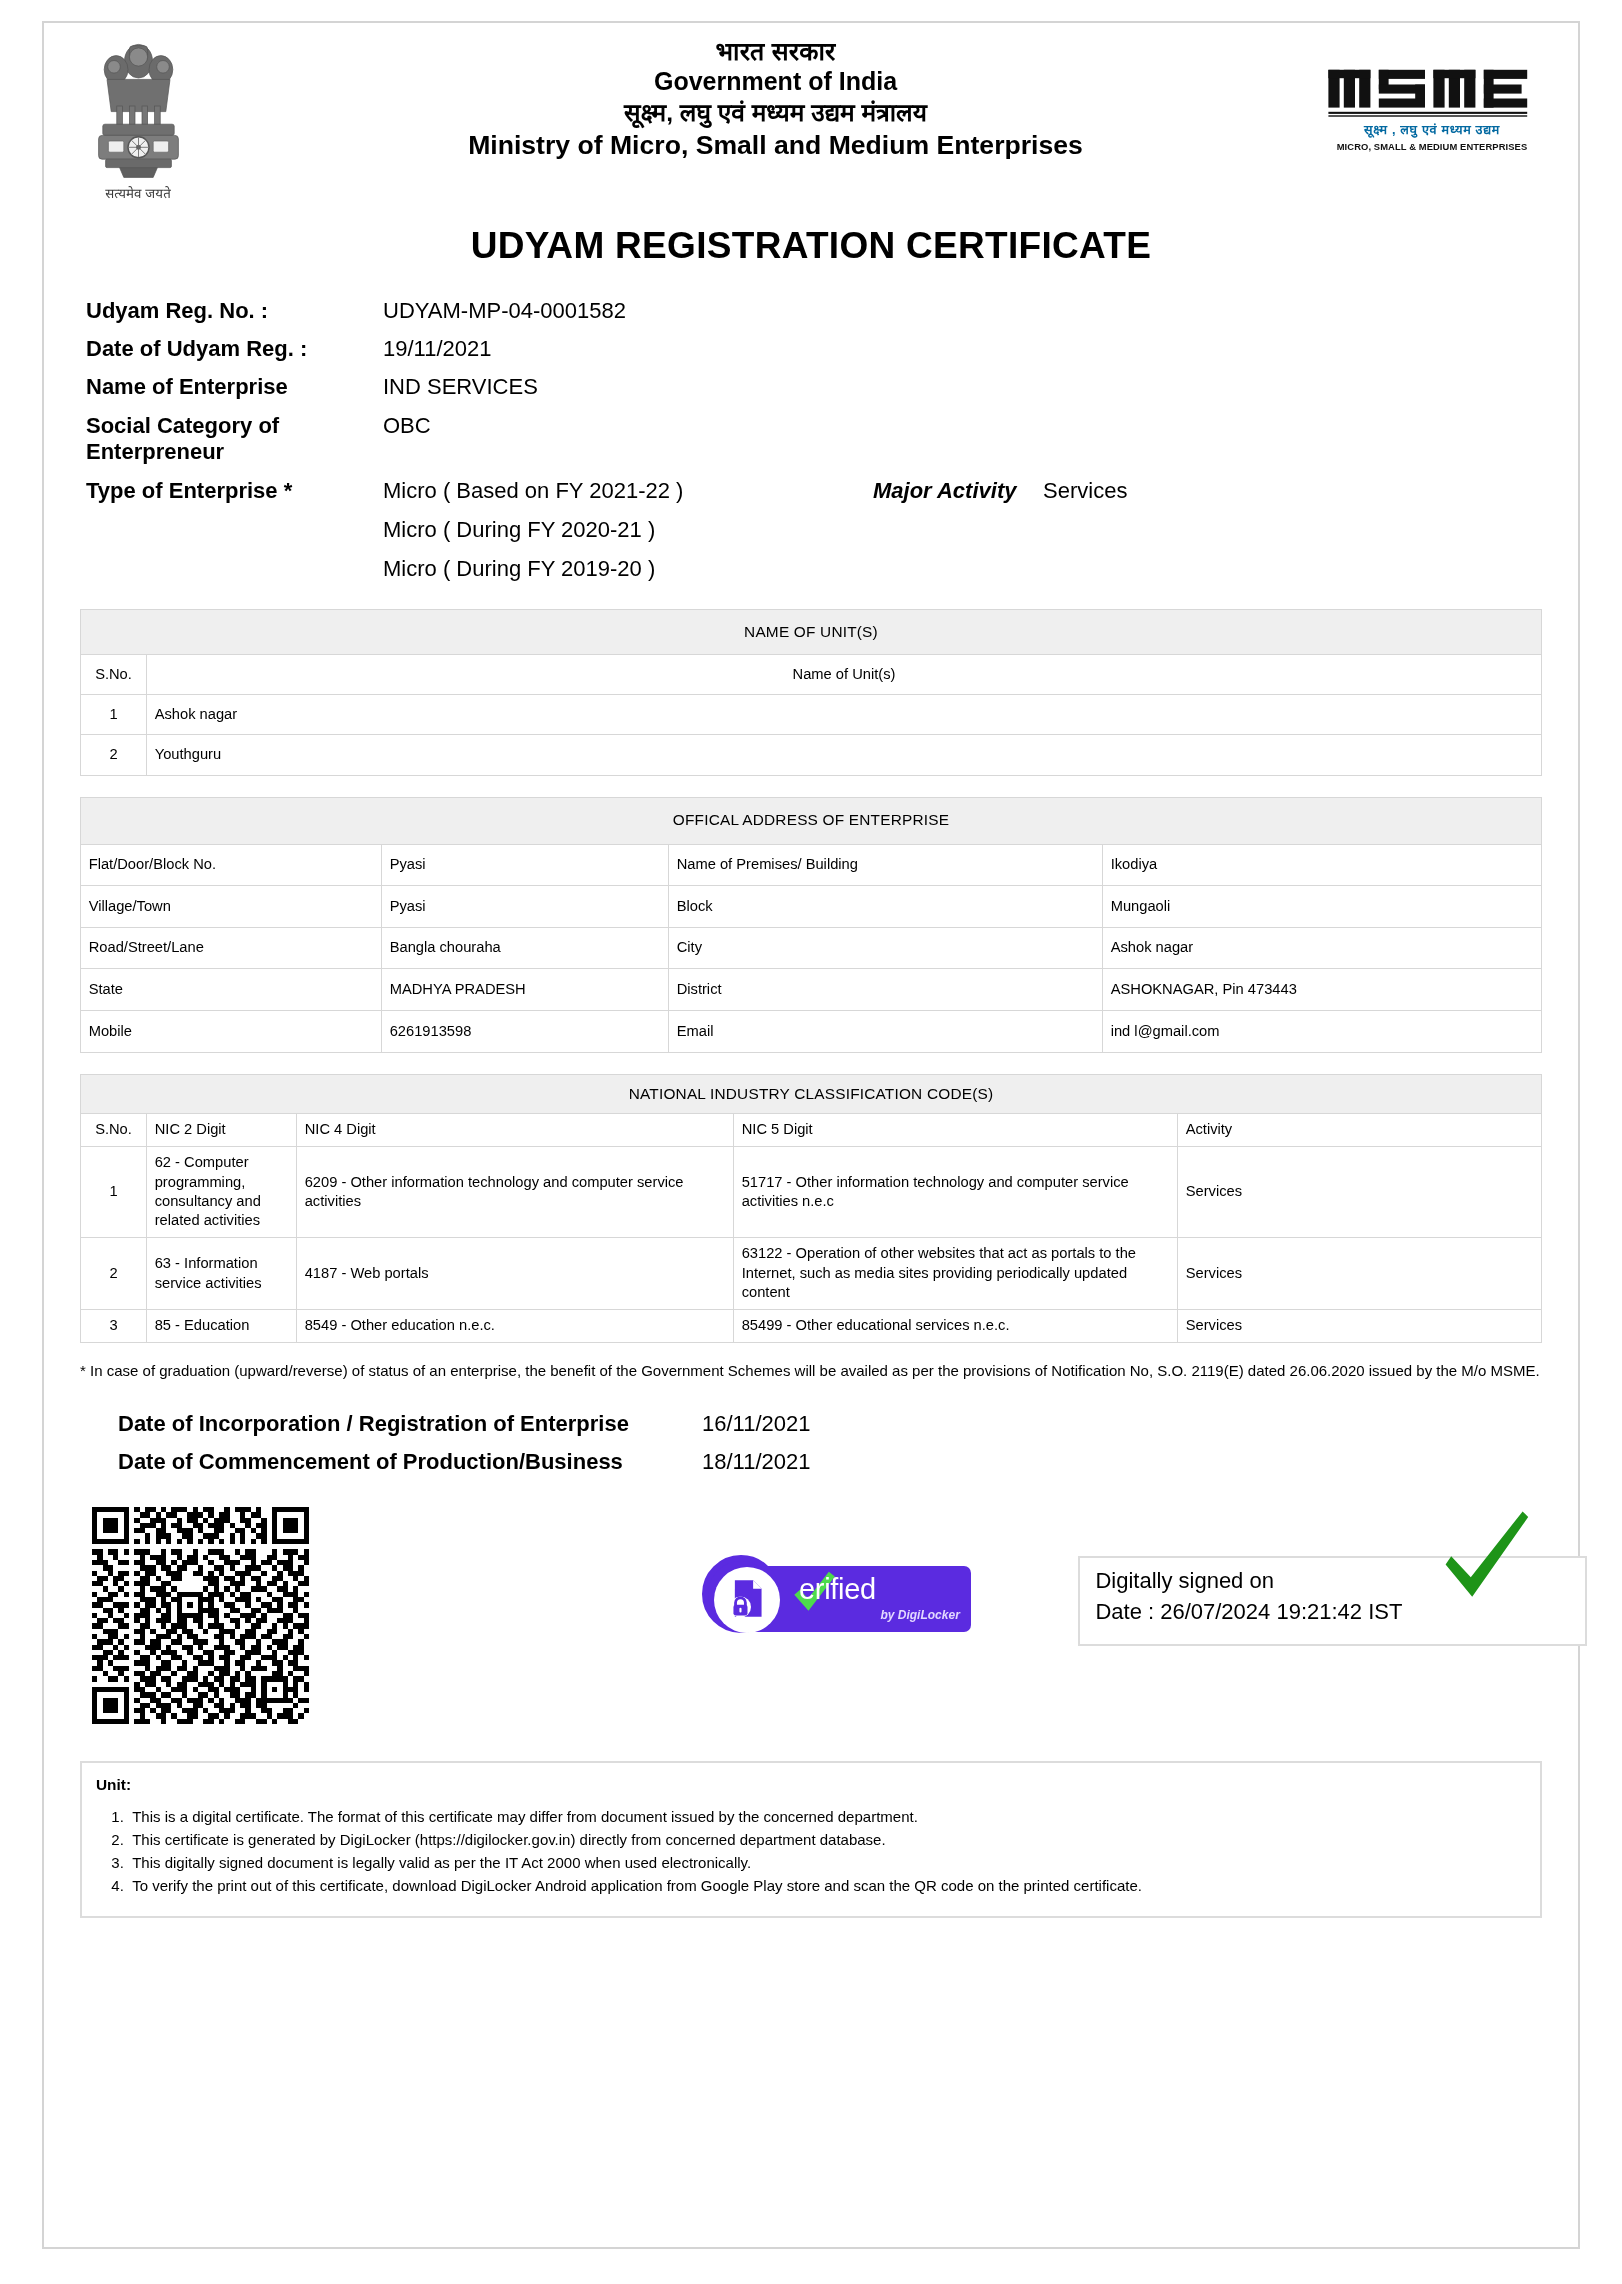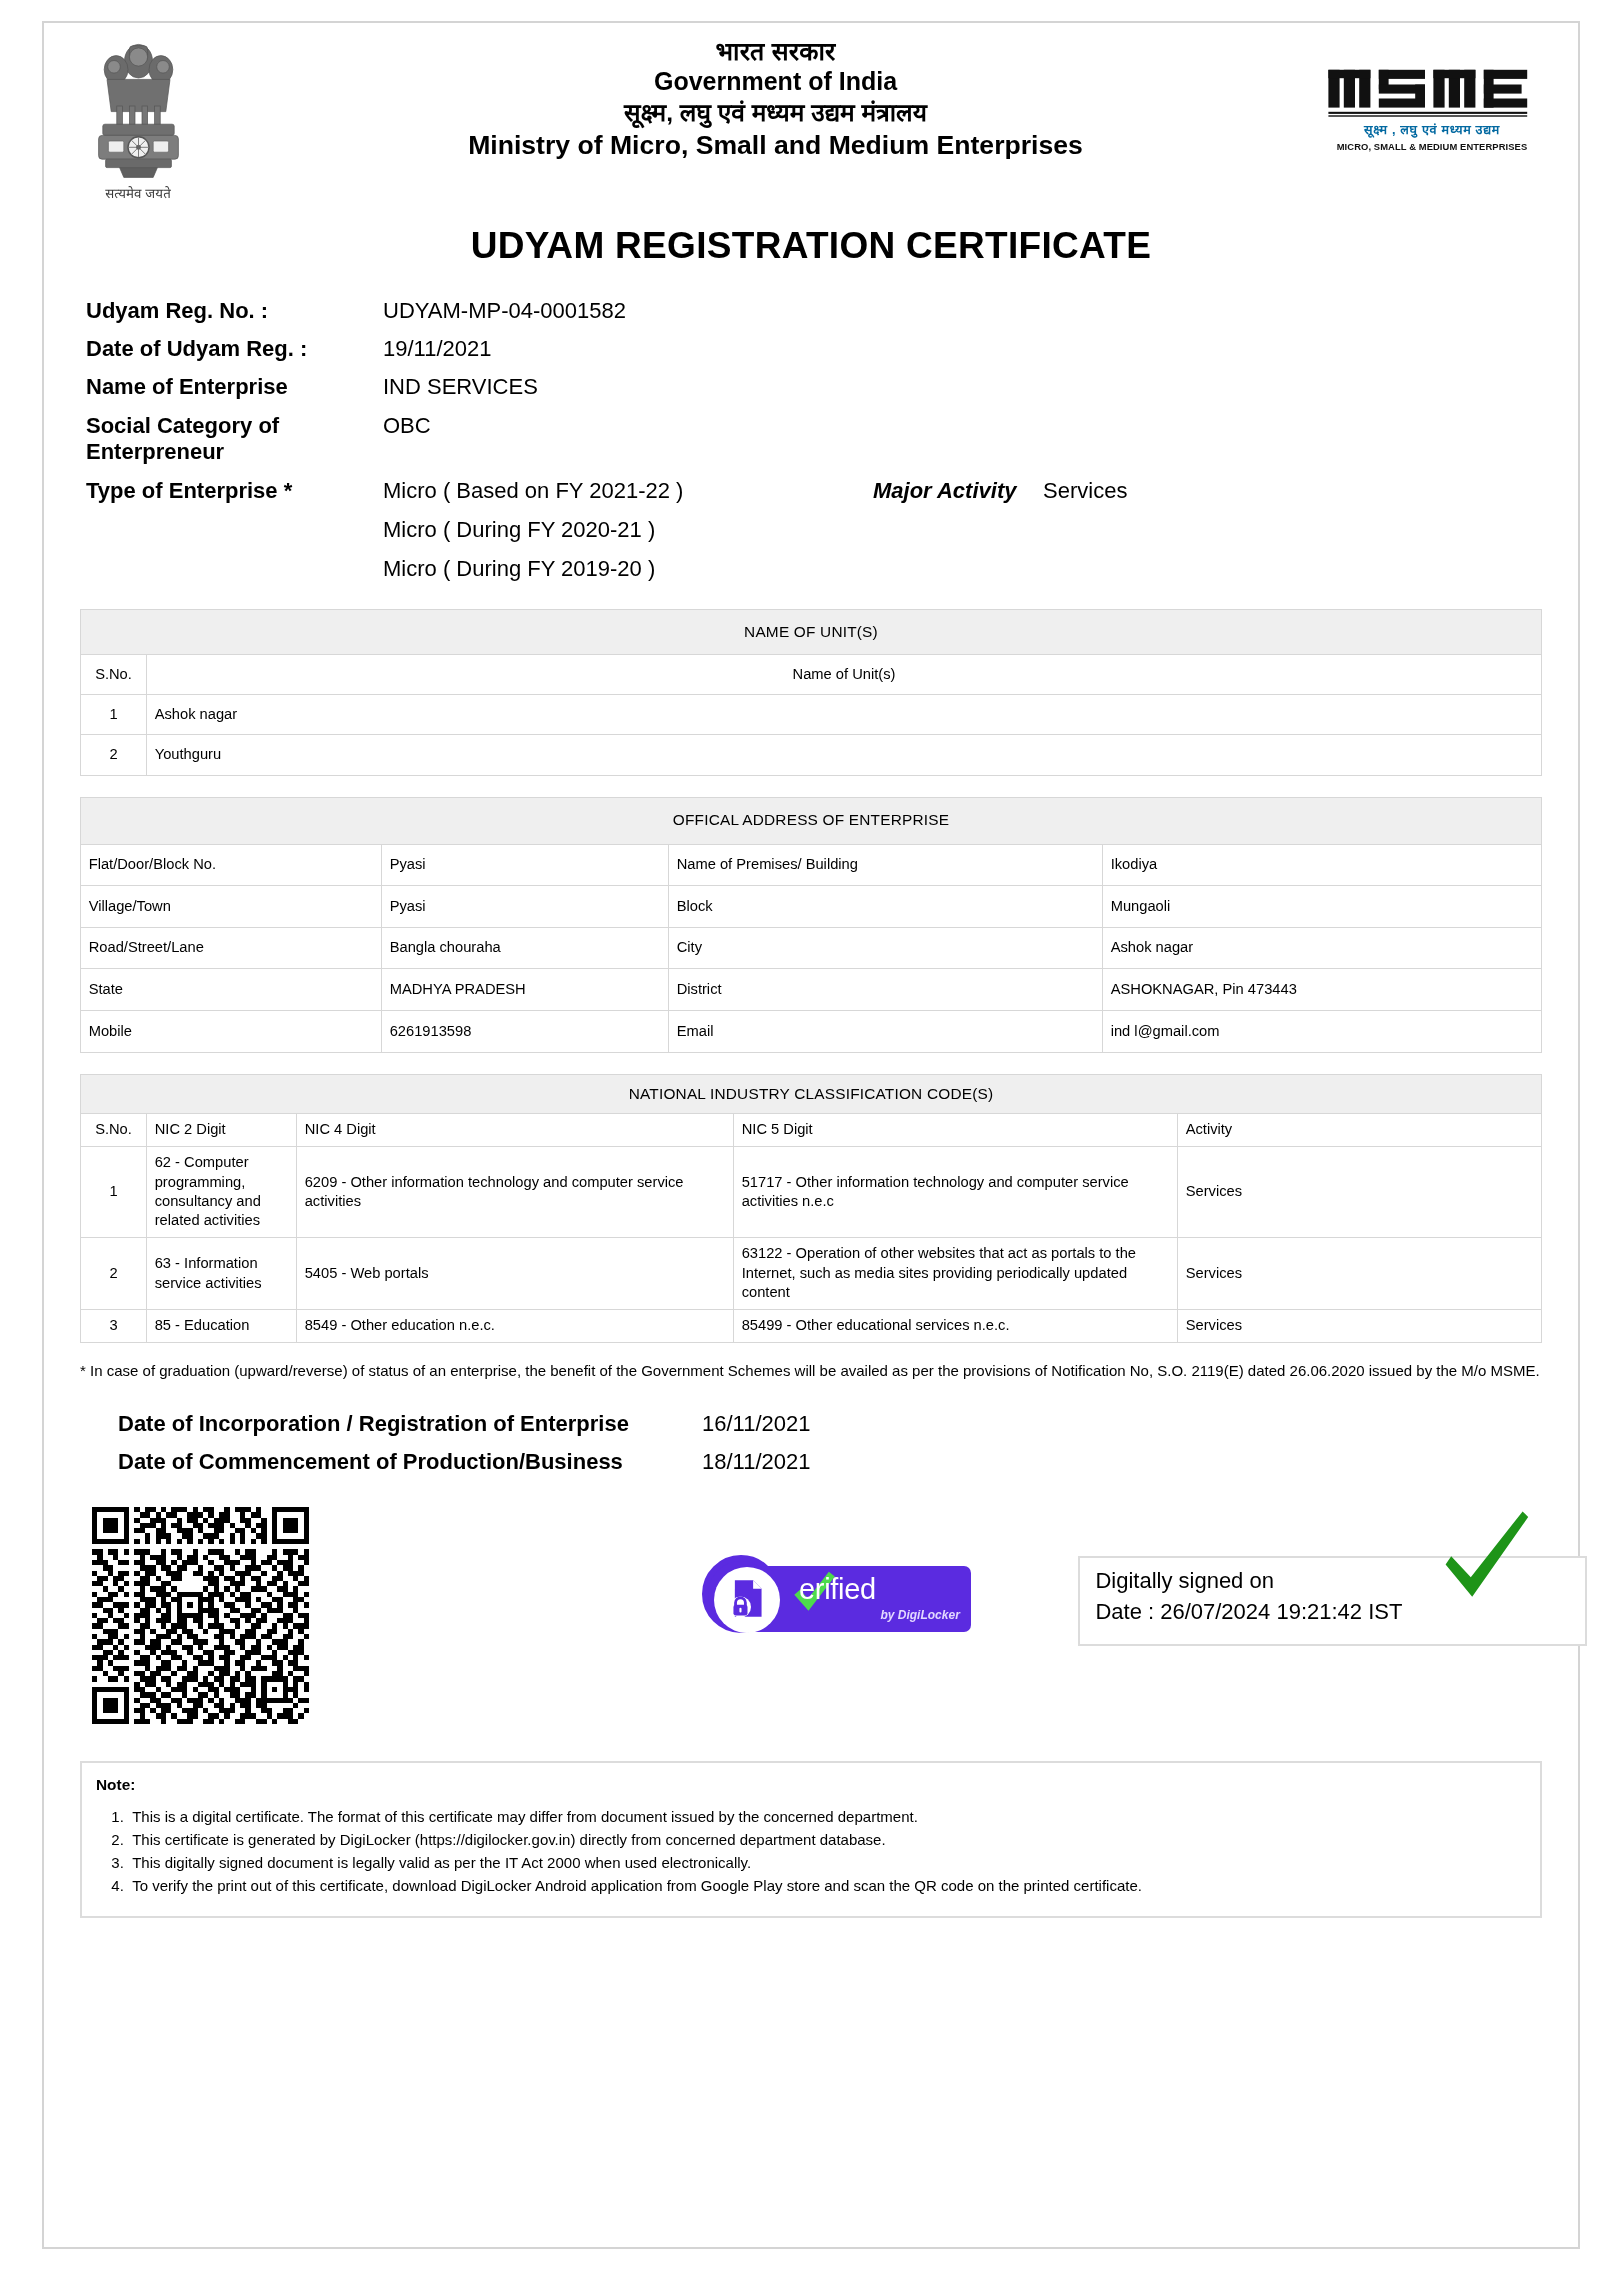--- a/index.html
+++ b/index.html
@@ -542,21 +542,21 @@
         <tr>
           <td class="ctr">1</td>
           <td>62 - Computer programming, consultancy and related activities</td>
           <td>6209 - Other information technology and computer service activities</td>
           <td>51717 - Other information technology and computer service activities n.e.c</td>
           <td>Services</td>
         </tr>
         <tr>
           <td class="ctr">2</td>
           <td>63 - Information service activities</td>
-          <td>5405 - Web portals</td>
+          <td>4187 - Web portals</td>
           <td>63122 - Operation of other websites that act as portals to the Internet, such as media sites providing periodically updated content</td>
           <td>Services</td>
         </tr>
         <tr>
           <td class="ctr">3</td>
           <td>85 - Education</td>
           <td>8549 - Other education n.e.c.</td>
           <td>85499 - Other educational services n.e.c.</td>
           <td>Services</td>
         </tr>
@@ -670,21 +670,21 @@
     <div class="sign-box">
       <div class="sign-l1">Digitally signed on</div>
       <div class="sign-l2">Date : 26/07/2024 19:21:42 IST</div>
     </div>
     <svg class="sign-check" width="105" height="105" viewBox="0 0 150 150">
       <path d="M18 78 L56 124 L136 10 L128 2 L54 96 L26 66 Z" fill="#1e9418"></path>
     </svg>
   </div>
 
   <div class="note-box">
-    <div class="note-title">Note:</div>
+    <div class="note-title">Unit:</div>
     <ol>
       <li>This is a digital certificate. The format of this certificate may differ from document issued by the concerned department.</li>
       <li>This certificate is generated by DigiLocker (https://digilocker.gov.in) directly from concerned department database.</li>
       <li>This digitally signed document is legally valid as per the IT Act 2000 when used electronically.</li>
       <li>To verify the print out of this certificate, download DigiLocker Android application from Google Play store and scan the QR code on the printed certificate.</li>
     </ol>
   </div>
 
 </div>
 </div>

